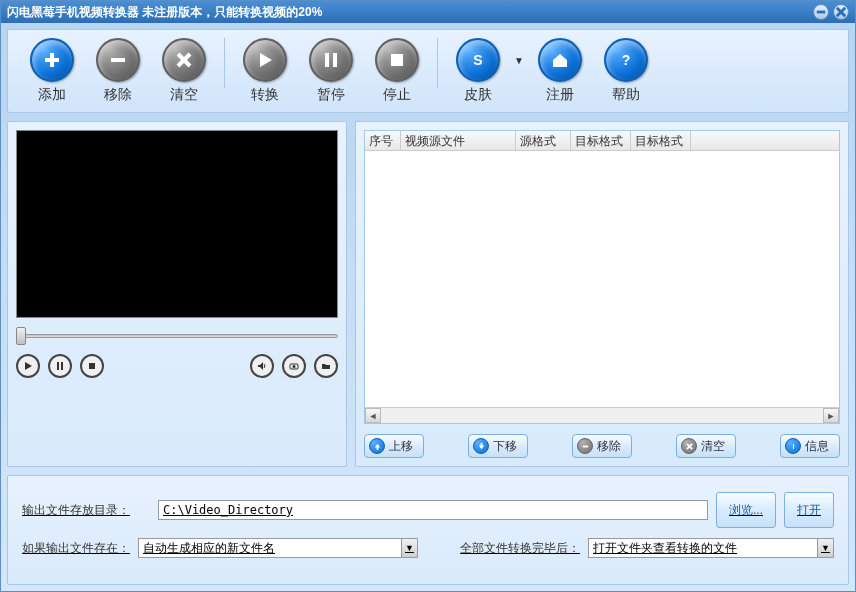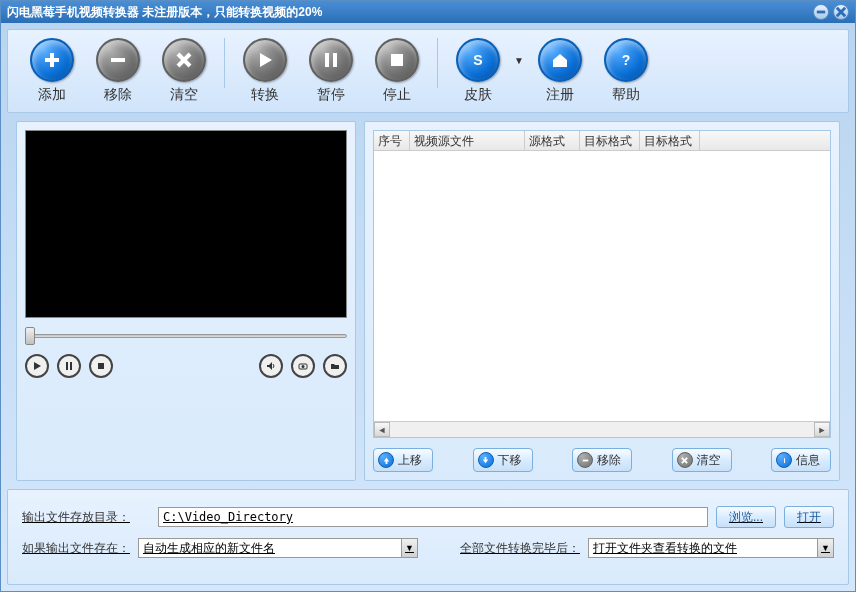--- a/index.html
+++ b/index.html
@@ -10,21 +10,21 @@
 .win-btns { display: flex; gap: 4px; }
 .win-btn { width: 16px; height: 16px; border-radius: 50%; background: linear-gradient(to bottom, #e8f2ff 0%, #a8c8e8 100%); border: 1px solid #5a8fc6; display: flex; align-items: center; justify-content: center; color: #2a6fb6; font-weight: bold; cursor: pointer; }
 .toolbar { display: flex; align-items: flex-start; padding: 8px 14px 8px 14px; gap: 6px; background: linear-gradient(to bottom, #e8f2ff 0%, #d0e4fa 100%); border: 1px solid #a8c8e8; margin: 6px 6px 0 6px; border-radius: 2px; }
 .tool-item { display: flex; flex-direction: column; align-items: center; gap: 4px; width: 60px; cursor: pointer; }
 .tool-btn { width: 44px; height: 44px; border-radius: 50%; background: radial-gradient(circle at 30% 25%, #5aafff 0%, #0a6fd6 60%, #054a96 100%); border: 2px solid #0a5fb6; display: flex; align-items: center; justify-content: center; color: #fff; box-shadow: inset 2px 4px 6px rgba(255,255,255,0.5), 1px 1px 2px rgba(0,0,0,0.3); }
 .tool-btn.gray { background: radial-gradient(circle at 30% 25%, #b0b0b0 0%, #707070 60%, #505050 100%); border-color: #606060; }
 .tool-btn svg { width: 20px; height: 20px; }
 .tool-label { color: #333; font-size: 14px; }
 .sep { width: 1px; height: 50px; background: #a8c8e8; margin: 0 4px; }
 .dropdown-arrow { width: 10px; display: flex; align-items: center; justify-content: center; color: #333; cursor: pointer; height: 44px; font-size: 10px; }
-.content { display: flex; gap: 8px; padding: 8px 15px; flex: 1; }
+.content { display: flex; gap: 8px; padding: 8px 6px; flex: 1; }
 .panel { border: 1px solid #a8c8e8; background: linear-gradient(to bottom, #e8f2ff 0%, #d8eafb 100%); border-radius: 2px; padding: 8px; display: flex; flex-direction: column; }
 .left-panel { width: 340px; }
 .right-panel { flex: 1; }
 .video-area { width: 100%; height: 188px; background: #000; border: 1px solid #888; }
 .slider-row { margin: 8px 0 4px 0; height: 20px; position: relative; display: flex; align-items: center; }
 .slider-track { height: 4px; background: linear-gradient(to bottom, #c0c0c0, #e0e0e0); border: 1px solid #999; flex: 1; border-radius: 2px; }
 .slider-thumb { position: absolute; left: 0; width: 10px; height: 18px; background: linear-gradient(to bottom, #f0f0f0, #c0c0c0); border: 1px solid #888; border-radius: 2px; }
 .player-controls { display: flex; gap: 8px; align-items: center; margin-top: 4px; }
 .pc-btn { width: 24px; height: 24px; border-radius: 50%; border: 2px solid #444; display: flex; align-items: center; justify-content: center; color: #333; cursor: pointer; background: #f0f0f0; }
 .pc-btn svg { width: 10px; height: 10px; }
@@ -38,21 +38,21 @@
 .scroll-track { flex: 1; }
 .list-btns { display: flex; gap: 10px; margin-top: 10px; justify-content: space-between; }
 .pill-btn { height: 24px; padding: 0 10px 0 4px; border: 1px solid #7aafdf; border-radius: 4px; background: linear-gradient(to bottom, #f8fcff 0%, #d8ecff 50%, #c8e0f8 100%); display: flex; align-items: center; gap: 4px; color: #333; cursor: pointer; font-size: 12px; }
 .pill-btn .ico { width: 16px; height: 16px; border-radius: 50%; background: radial-gradient(circle at 30% 25%, #5aafff, #0a6fd6); border: 1px solid #0a5fb6; display: flex; align-items: center; justify-content: center; color: #fff; }
 .pill-btn .ico.gray { background: radial-gradient(circle at 30% 25%, #b0b0b0, #707070); border-color: #606060; }
 .pill-btn .ico svg { width: 9px; height: 9px; }
 .bottom-panel { margin: 0 6px 6px 6px; padding: 16px 14px; border: 1px solid #a8c8e8; background: linear-gradient(to bottom, #e8f2ff 0%, #d8eafb 100%); border-radius: 2px; text-decoration: underline; }
 .form-row { display: flex; align-items: center; gap: 8px; margin-bottom: 10px; }
 .form-label { color: #333; font-size: 12px; white-space: nowrap; }
 .text-input { flex: 1; height: 20px; border: 1px solid #999; padding: 0 4px; font-family: monospace; font-size: 12px; background: #fff; margin-left: 20px; }
-.btn { height: 22px; padding: 0 12px; border: 1px solid #7aafdf; border-radius: 3px; background: linear-gradient(to bottom, #f8fcff 0%, #d8ecff 50%, #c8e0f8 100%); color: #1a5a9a; cursor: pointer; font-size: 12px; display: flex; align-items: center; }
+.btn { height: 36px; padding: 0 12px; border: 1px solid #7aafdf; border-radius: 3px; background: linear-gradient(to bottom, #f8fcff 0%, #d8ecff 50%, #c8e0f8 100%); color: #1a5a9a; cursor: pointer; font-size: 12px; display: flex; align-items: center; }
 .select-wrap { height: 20px; border: 1px solid #999; background: #fff; display: flex; align-items: center; position: relative; }
 .select-wrap span { padding: 0 4px; flex: 1; font-size: 12px; }
 .select-arrow { width: 16px; height: 100%; background: linear-gradient(to bottom, #f0f0f0, #d0d0d0); border-left: 1px solid #999; display: flex; align-items: center; justify-content: center; font-size: 9px; cursor: pointer; }
 </style>
 </head>
 <body>
 
 <div class="window">
   <div class="titlebar">
     <span class="titlebar-text">闪电黑莓手机视频转换器   未注册版本，只能转换视频的20%</span>

